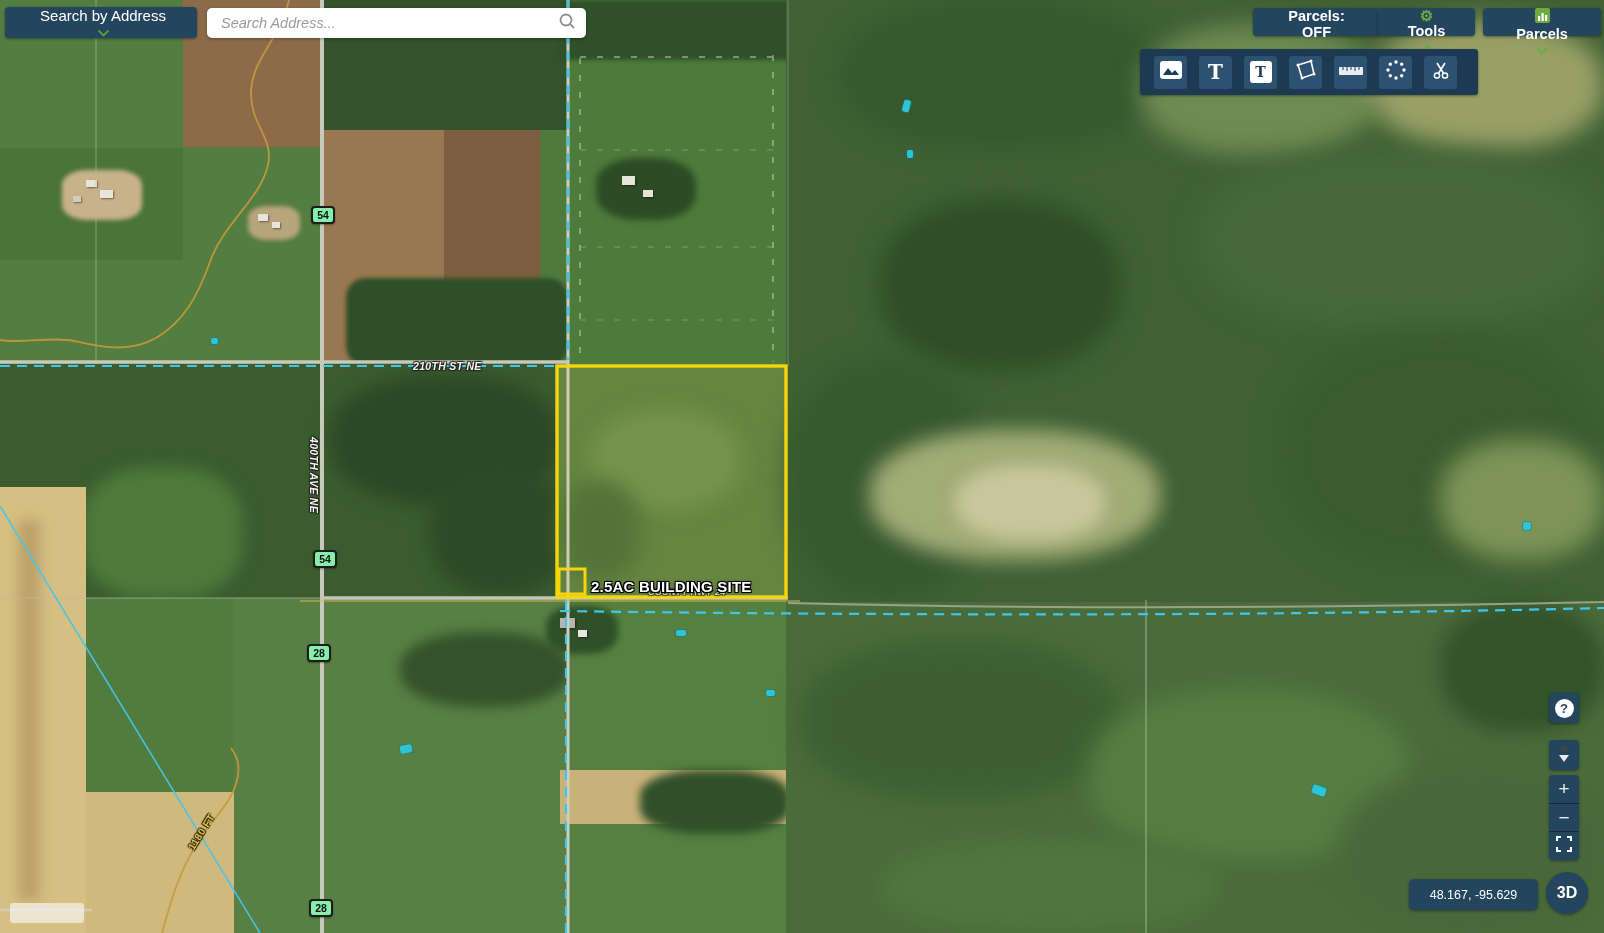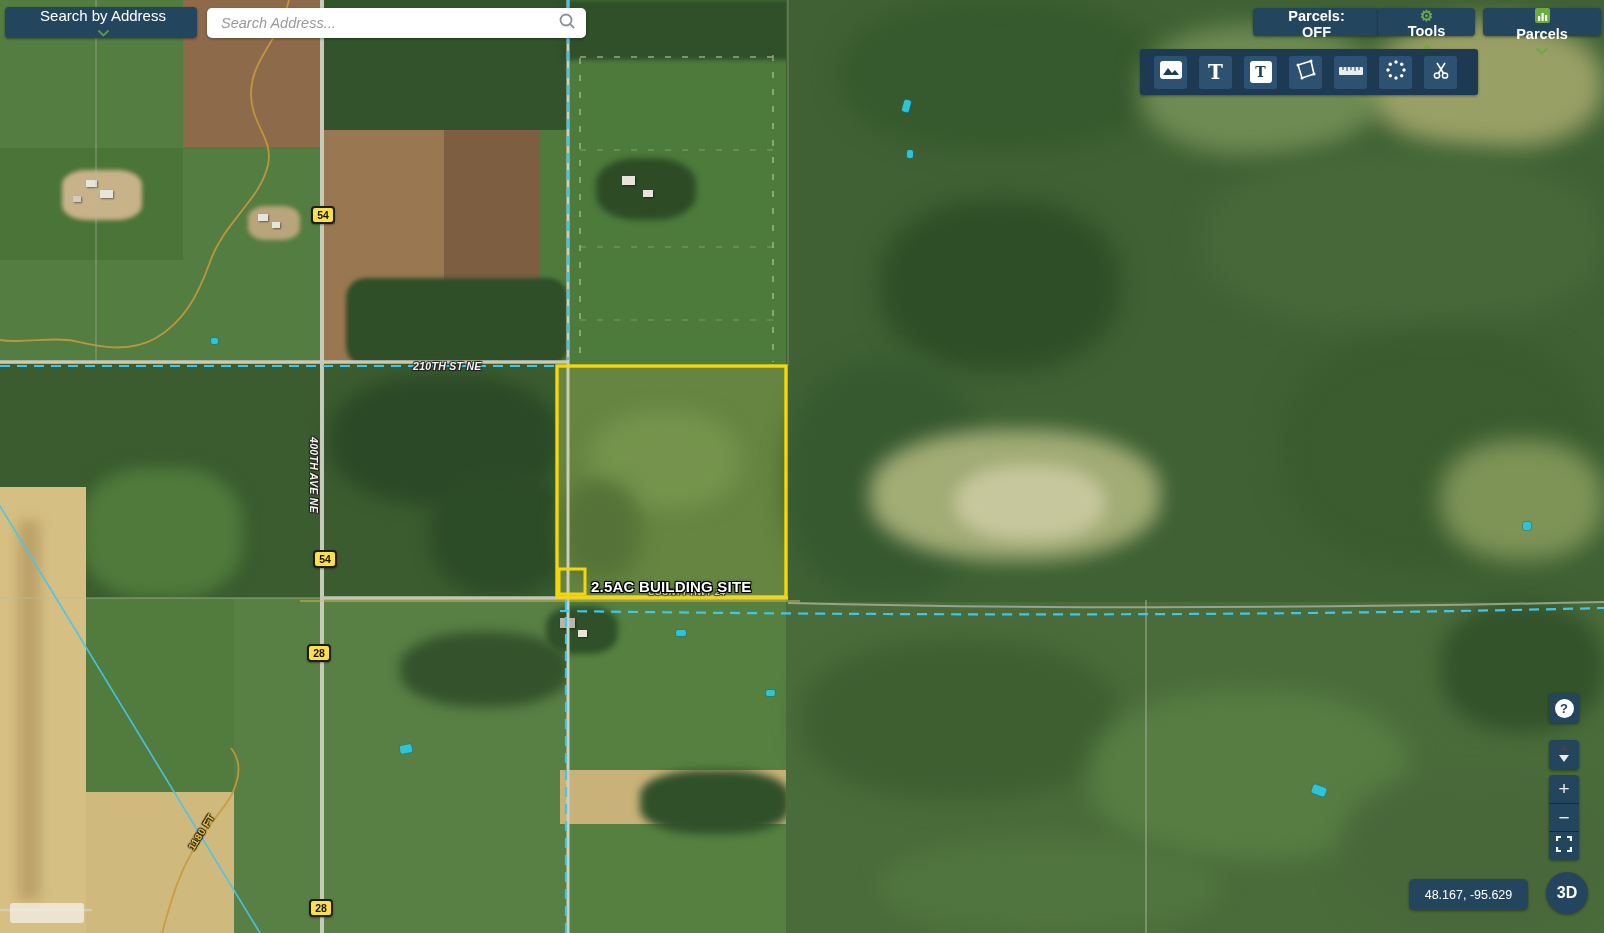--- a/index.html
+++ b/index.html
@@ -29,21 +29,21 @@
   .bld{position:absolute;background:#e7e4db;box-shadow:1px 1px 2px rgba(0,0,0,.45);}
   svg.overlay{position:absolute;left:0;top:0;z-index:3;}
 
   
   .maplabel{position:absolute;z-index:4;color:#f4f4ec;font-weight:700;font-style:italic;
     font-size:10.5px;letter-spacing:.3px;white-space:nowrap;
     text-shadow:-1px -1px 1px #222,1px -1px 1px #222,-1px 1px 1px #222,1px 1px 1px #222;}
   .sitelabel{position:absolute;z-index:6;color:#fff;font-weight:700;font-style:normal;
     font-size:15px;letter-spacing:.2px;white-space:nowrap;
     text-shadow:-1px -1px 0 #000,1px -1px 0 #000,-1px 1px 0 #000,1px 1px 0 #000,0 0 3px #000;}
-  .shield{position:absolute;z-index:5;width:24px;height:18px;background:#fde047;
+  .shield{position:absolute;z-index:5;width:24px;height:18px;background:#86efac;
     border:2px solid #1c1c1c;border-radius:4px;display:flex;align-items:center;justify-content:center;
     font-size:10.5px;font-weight:700;color:#111;box-shadow:0 1px 2px rgba(0,0,0,.35);}
   .contourlabel{position:absolute;z-index:4;color:#ecc23c;font-weight:700;font-size:10px;
     white-space:nowrap;letter-spacing:.5px;
     text-shadow:-1px -1px 1px #2a2a18,1px -1px 1px #2a2a18,-1px 1px 1px #2a2a18,1px 1px 1px #2a2a18;}
 
   
   .navy{background:#24455e;color:#fff;box-shadow:0 1px 3px rgba(0,0,0,.4);flex-direction:column;}
   .btn{position:absolute;z-index:10;border-radius:4px;display:flex;align-items:center;
     font-size:14.5px;font-weight:700;cursor:pointer;}
@@ -55,21 +55,21 @@
     font-size:14.5px;font-style:italic;color:#444;background:transparent;}
   .searchbox input::placeholder{color:#9a9a9a;font-style:italic;}
   .toolbar{position:absolute;z-index:10;left:1140px;top:49px;width:338px;height:46px;background:#1d3a52;
     border-radius:3px;display:flex;align-items:center;gap:12px;padding:0 10px 0 14px;box-shadow:0 1px 3px rgba(0,0,0,.4);}
   .tool{width:33px;height:33px;background:#2d5170;border-radius:3px;display:flex;align-items:center;
     justify-content:center;cursor:pointer;}
   .rc{position:absolute;z-index:10;left:1549px;width:30px;background:#24455e;border-radius:4px;
     box-shadow:0 1px 3px rgba(0,0,0,.4);display:flex;align-items:center;justify-content:center;cursor:pointer;}
   .zcell{width:30px;height:28px;display:flex;align-items:center;justify-content:center;color:#e8ecef;
     font-size:19px;font-weight:400;cursor:pointer;}
-  .coordchip{position:absolute;z-index:10;left:1409px;top:879px;width:119px;height:31px;background:#24455e;
+  .coordchip{position:absolute;z-index:10;left:1409px;top:879px;width:129px;height:31px;background:#24455e;
     border-radius:5px;display:flex;align-items:center;justify-content:center;color:#fff;font-size:12.5px;
     box-shadow:0 1px 3px rgba(0,0,0,.4);}
   .btn3d{position:absolute;z-index:10;left:1546px;top:872px;width:42px;height:42px;border-radius:50%;
     background:#24455e;color:#fff;font-size:16px;font-weight:700;display:flex;align-items:center;
     justify-content:center;box-shadow:0 1px 3px rgba(0,0,0,.4);cursor:pointer;}
   .watermark{position:absolute;z-index:9;left:10px;top:903px;width:74px;height:20px;background:#f5f3ee;
     opacity:.72;border-radius:3px;}
   .accent{color:#6cab3e;}
 </style>
 </head>

